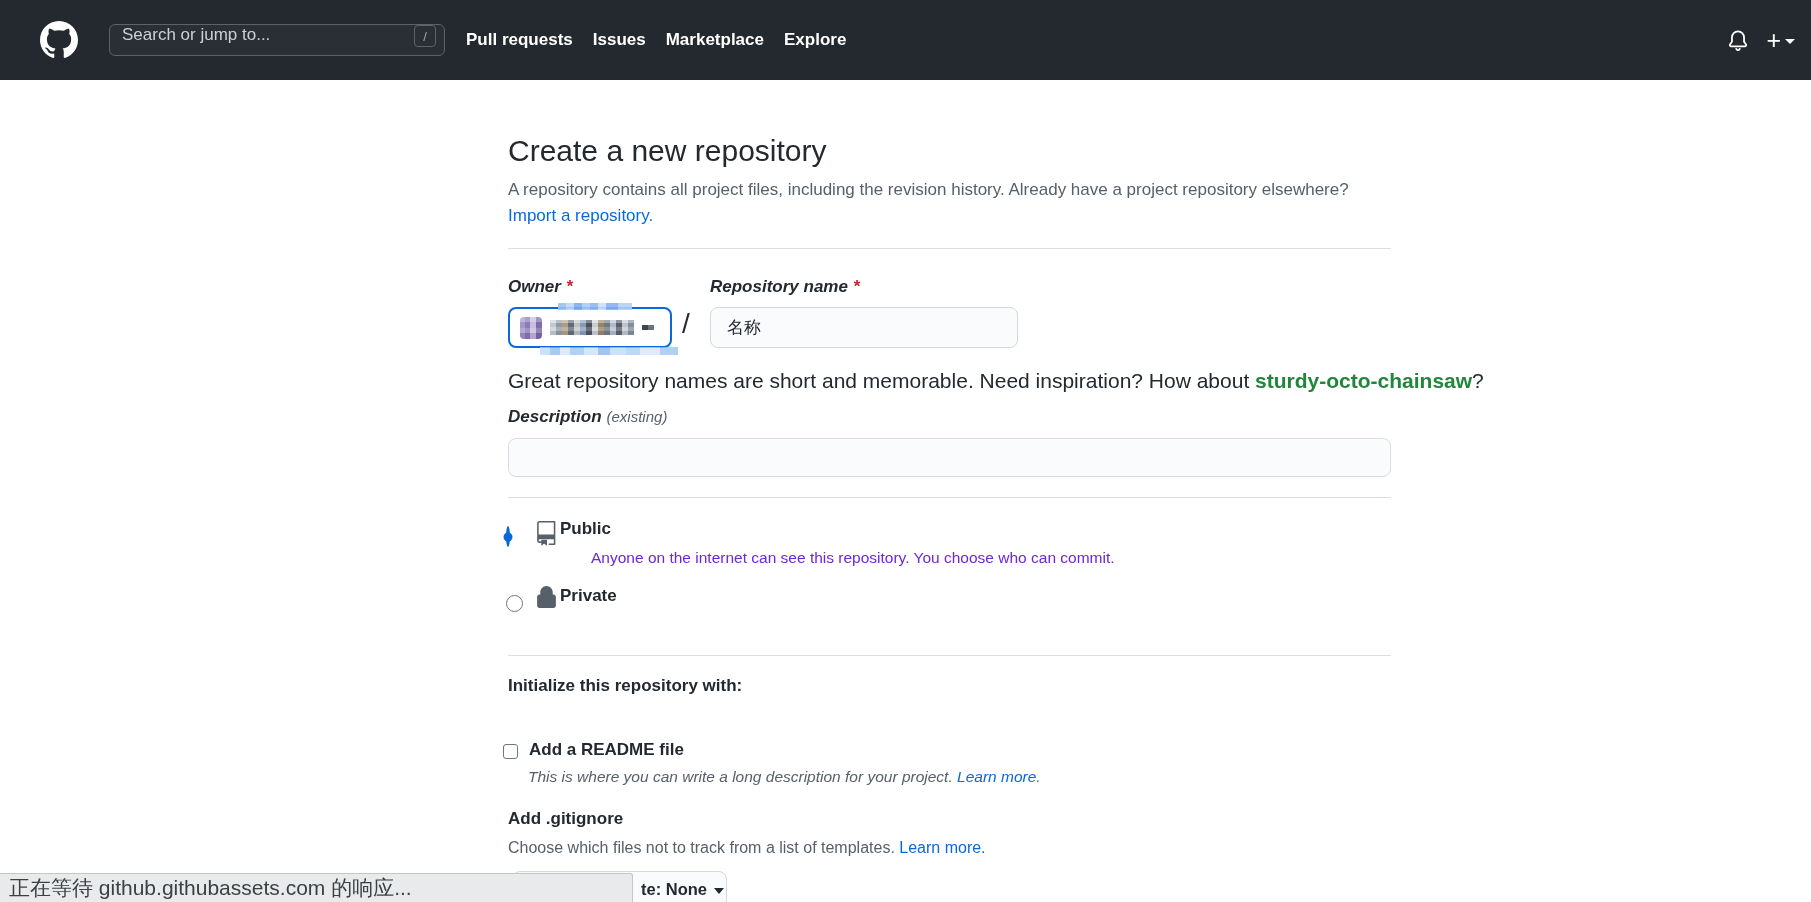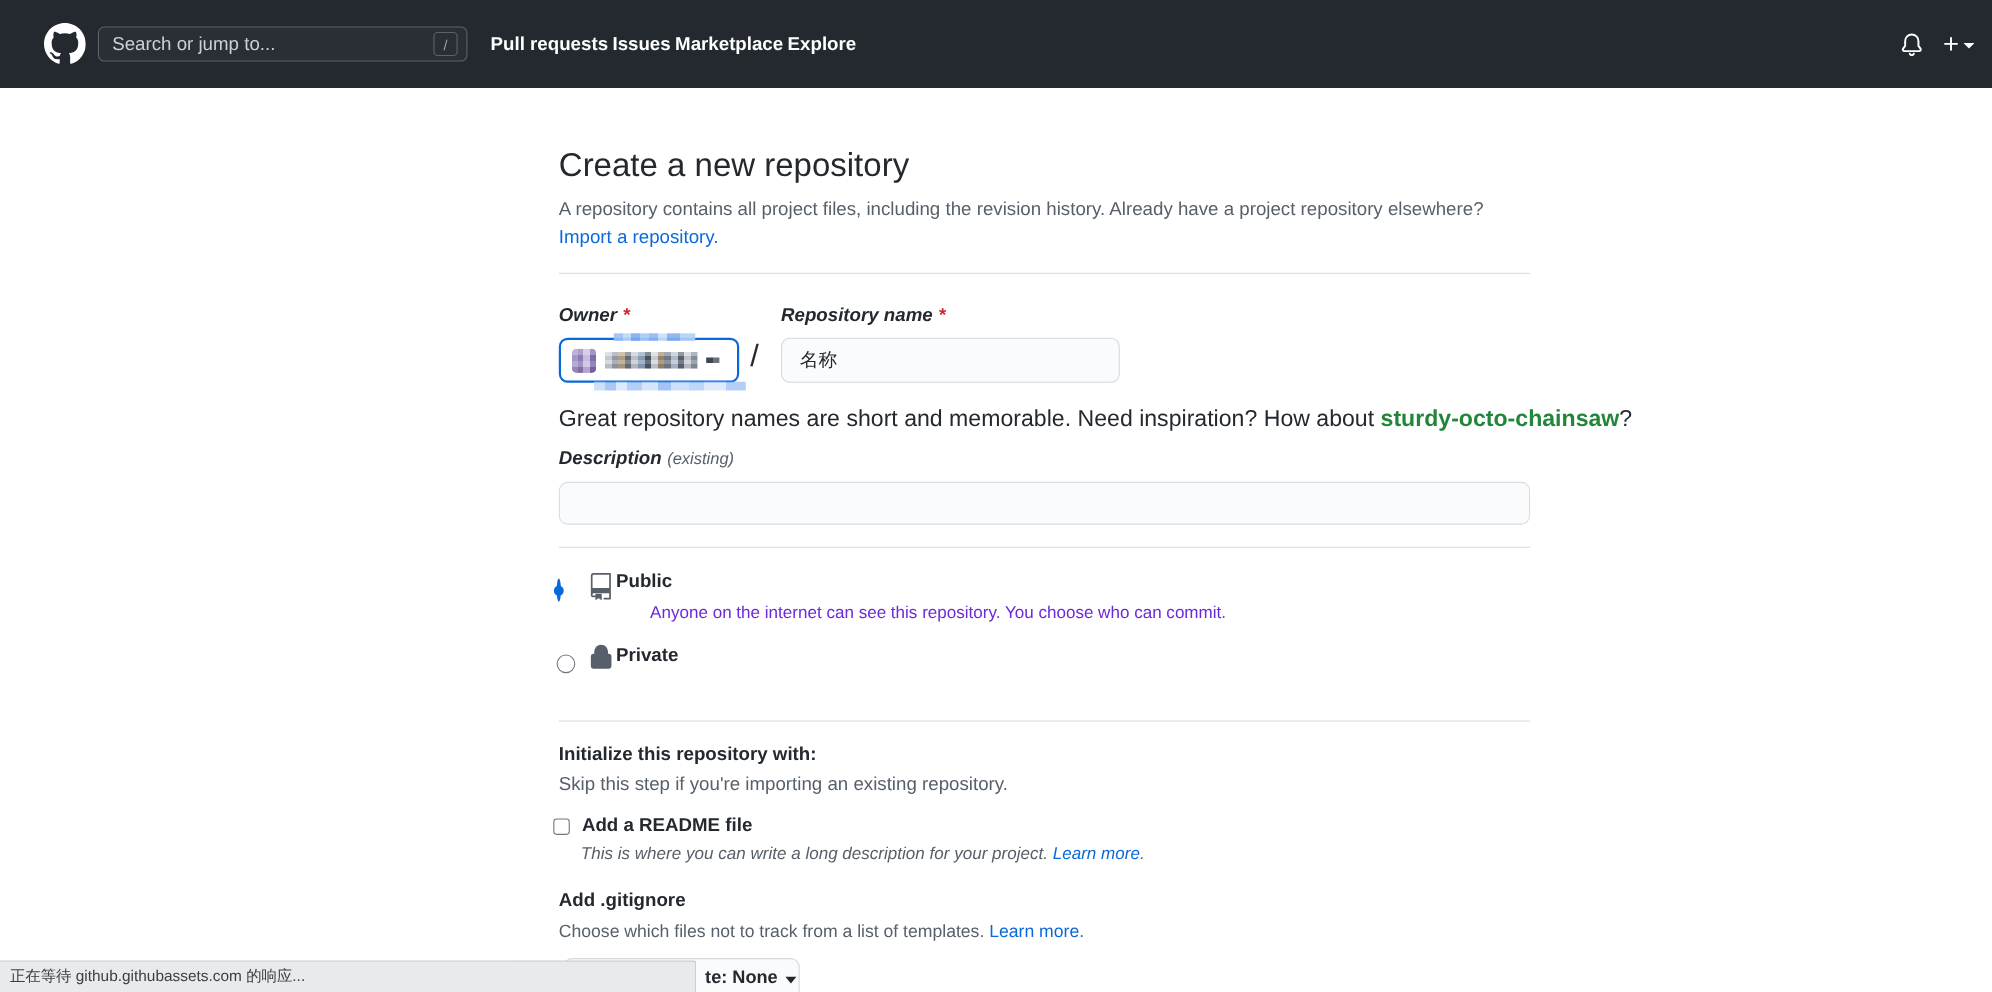--- a/index.html
+++ b/index.html
@@ -10,35 +10,35 @@
   }
 
   
   .navbar {
     position:absolute; top:0; left:0; width:1811px; height:80px;
     background:#24292f; display:flex; align-items:center;
     padding:0 16px 0 40px;
   }
   .gh-logo { width:38px; height:38px; flex:0 0 auto; cursor:pointer; }
   .search-box {
-    margin-left:11px; width:336px; height:32px;
+    margin-left:31px; width:336px; height:32px;
     border:1px solid #5a626b; border-radius:6px;
     background:rgba(255,255,255,0.03);
-    display:flex; align-items:center; padding:0 8px 0 12px;
+    display:flex; align-items:flex-start; padding:0 8px 0 12px;
   }
   .search-box input {
     flex:1; background:transparent; border:none; outline:none;
     color:#e6e9ec; font-size:17px; font-family:"Liberation Sans", sans-serif;
   }
   .search-box input::placeholder { color:#cbd1d8; opacity:1; }
   .slash-hint {
     width:22px; height:22px; border:1px solid #5a626b; border-radius:4px;
     color:#9aa2ab; font-size:13px; display:flex; align-items:center; justify-content:center;
   }
-  .top-nav { display:flex; gap:4px; margin-left:21px; }
+  .top-nav { display:flex; gap:20px; margin-left:21px; }
   .top-nav a {
     color:#ffffff; text-decoration:none; font-weight:700; font-size:17px; cursor:pointer;
   }
   .nav-right { margin-left:auto; display:flex; align-items:center; gap:17px; }
   .bell { width:22px; height:22px; cursor:pointer; }
   .plus-group { display:flex; align-items:center; gap:4px; cursor:pointer; }
   .plus-glyph { color:#fff; font-size:25px; font-weight:400; line-height:22px; }
   .caret-down {
     width:0; height:0; border-left:5px solid transparent; border-right:5px solid transparent;
     border-top:5px solid #ffffff; margin-top:3px;
@@ -158,21 +158,21 @@
     width:0; height:0; border-left:5px solid transparent; border-right:5px solid transparent;
     border-top:6px solid #24292f; margin-top:2px;
   }
 
   
   .status-bar {
     position:absolute; left:0; top:873px; width:633px; height:29px;
     background:#e9eaec; border-top:1px solid #c3c6ca; border-right:1px solid #c3c6ca;
     border-top-right-radius:3px; z-index:50;
     display:flex; align-items:center; padding-left:9px;
-    font-size:14px; color:#3c4043; white-space:nowrap; overflow:hidden;
+    font-size:21px; color:#3c4043; white-space:nowrap; overflow:hidden;
   }
 </style>
 </head>
 <body>
 
 <div class="navbar">
   <svg class="gh-logo" viewBox="0 0 16 16" aria-hidden="true">
     <path fill="#ffffff" d="M8 0C3.58 0 0 3.58 0 8c0 3.54 2.29 6.53 5.47 7.59.4.07.55-.17.55-.38 0-.19-.01-.82-.01-1.49-2.01.37-2.53-.49-2.69-.94-.09-.23-.48-.94-.82-1.13-.28-.15-.68-.52-.01-.53.63-.01 1.08.58 1.23.82.72 1.21 1.87.87 2.33.66.07-.52.28-.87.51-1.07-1.78-.2-3.64-.89-3.64-3.95 0-.87.31-1.59.82-2.15-.08-.2-.36-1.02.08-2.12 0 0 .67-.21 2.2.82.64-.18 1.32-.27 2-.27.68 0 1.36.09 2 .27 1.53-1.04 2.2-.82 2.2-.82.44 1.1.16 1.92.08 2.12.51.56.82 1.27.82 2.15 0 3.07-1.87 3.75-3.65 3.95.29.25.54.73.54 1.48 0 1.07-.01 1.93-.01 2.2 0 .21.15.46.55.38A8.013 8.013 0 0016 8c0-4.42-3.58-8-8-8z"></path>
   </svg>
 
@@ -250,21 +250,20 @@
   
   <span class="radio unchecked radio-private"></span>
   <svg class="vis-icon icon-lock" width="25" height="29" viewBox="0 0 24 24" aria-hidden="true">
     <path fill="#57606a" d="M6 9V7.25C6 3.845 8.503 1 12 1s6 2.845 6 6.25V9h.5a2.5 2.5 0 012.5 2.5v8a2.5 2.5 0 01-2.5 2.5h-13A2.5 2.5 0 013 19.5v-8A2.5 2.5 0 015.5 9H6zm1.5-1.75C7.5 4.58 9.422 2.5 12 2.5c2.578 0 4.5 2.08 4.5 4.75V9h-9V7.25zm-3 4.25a1 1 0 011-1h13a1 1 0 011 1v8a1 1 0 01-1 1h-13a1 1 0 01-1-1v-8z"></path>
   </svg>
   <div class="vis-label lbl-private">Private</div>
 
   <div class="divider hr3"></div>
 
   <div class="init-heading">Initialize this repository with:</div>
-  <div class="init-note">Skip this step if you're importing an existing repository.</div>
 
   <span class="checkbox"></span>
   <div class="readme-label">Add a README file</div>
   <div class="readme-note">
     <span>This is where you can write a long description for your project. </span><a class="inline-link">Learn more</a><span>.</span>
   </div>
 
   <div class="gitignore-heading">Add .gitignore</div>
   <div class="gitignore-note">
     <span>Choose which files not to track from a list of templates. </span><a class="inline-link">Learn more.</a>

